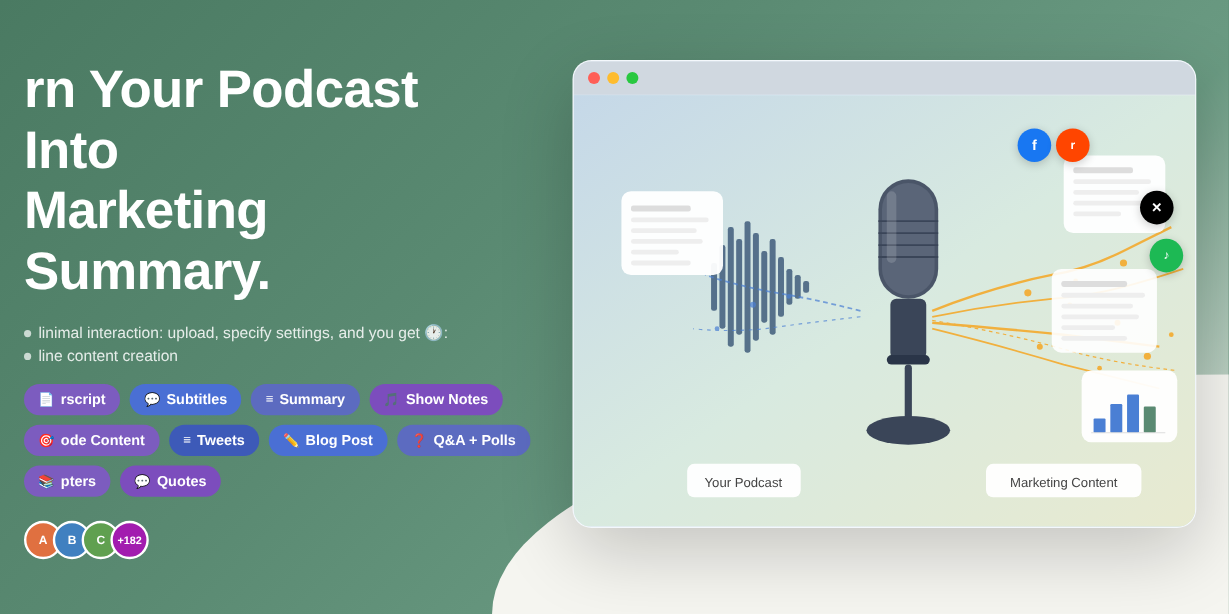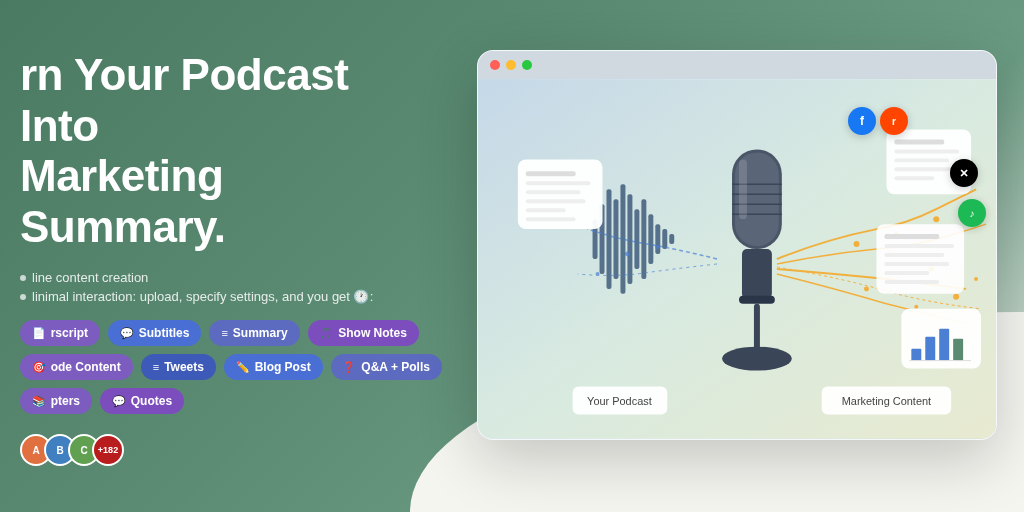--- a/index.html
+++ b/index.html
@@ -138,21 +138,21 @@
       overflow: hidden;
       flex-shrink: 0;
     }
 
     .avatar:first-child { margin-left: 0; }
 
     .avatar-1 { background: #e07040; }
     .avatar-2 { background: #4080c0; }
     .avatar-3 { background: #60a050; }
     .avatar-count {
-      background: #b91c1c;
+      background: #a21caf;
       font-size: 9px;
       border: 2px solid white;
     }
 
     .social-text {
       font-size: 12px;
       color: rgba(255,255,255,0.9);
       line-height: 1.4;
       max-width: 200px;
     }
@@ -259,25 +259,25 @@
   <div class="left-panel">
 
     <h1 class="headline">
       <span>rn Your Podcast Into</span><br>
       <span>Marketing Summary.</span>
     </h1>
 
 
     <div class="feature-line">
       <span class="dot"></span>
-      <span>line content creation</span>
+      <span>linimal interaction: upload, specify settings, and you get 🕐:</span>
     </div>
     <div class="feature-line">
       <span class="dot"></span>
-      <span>linimal interaction: upload, specify settings, and you get 🕐:</span>
+      <span>line content creation</span>
     </div>
 
     <div class="tags-section">
       <div class="tags-row">
         <span class="tag tag-purple">
           <span class="tag-icon">📄</span>
           <span>rscript</span>
         </span>
         <span class="tag tag-blue">
           <span class="tag-icon">💬</span>

